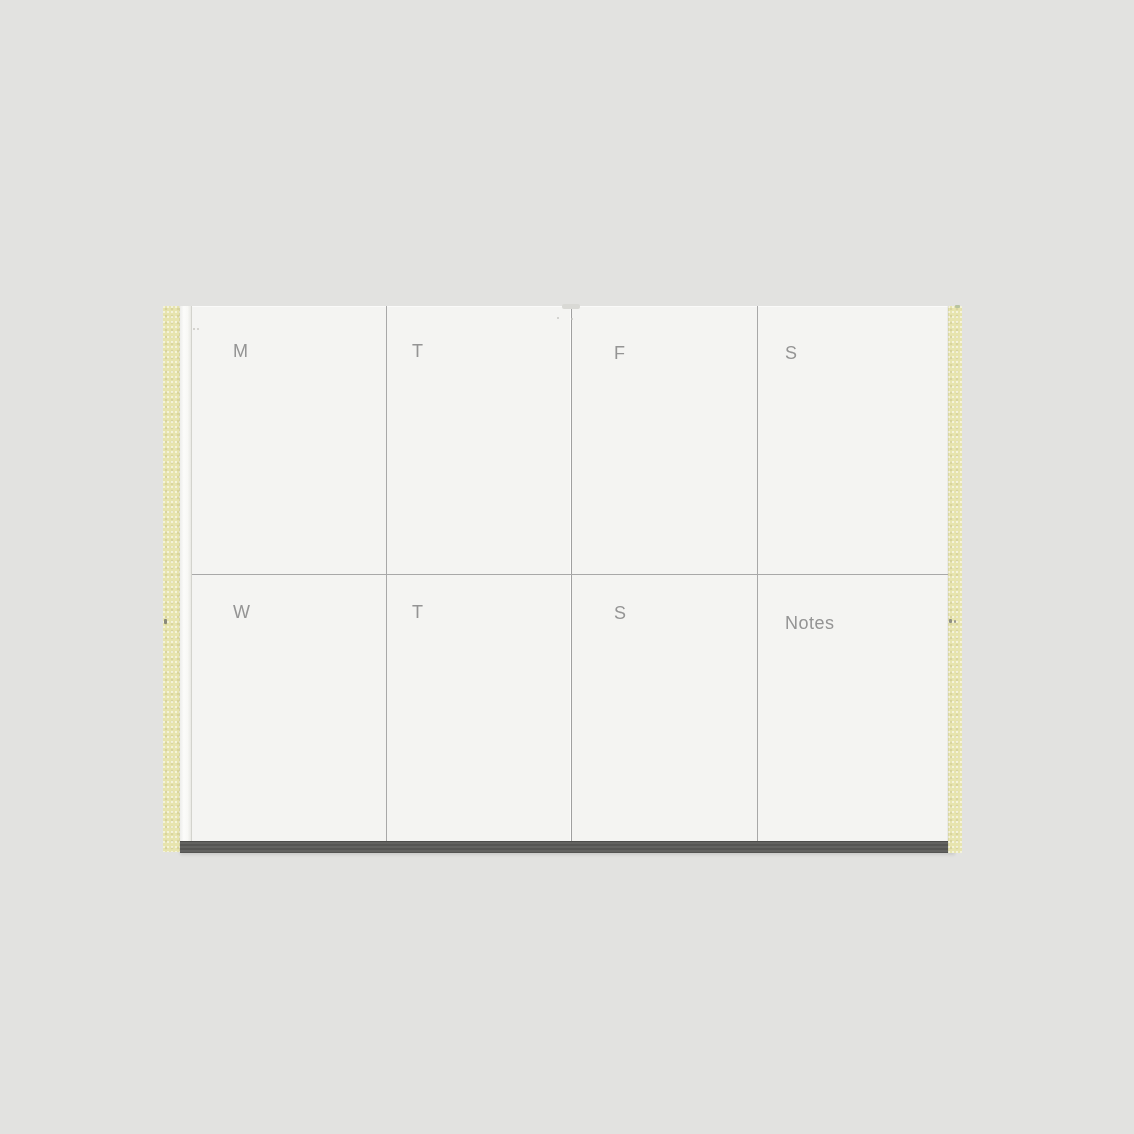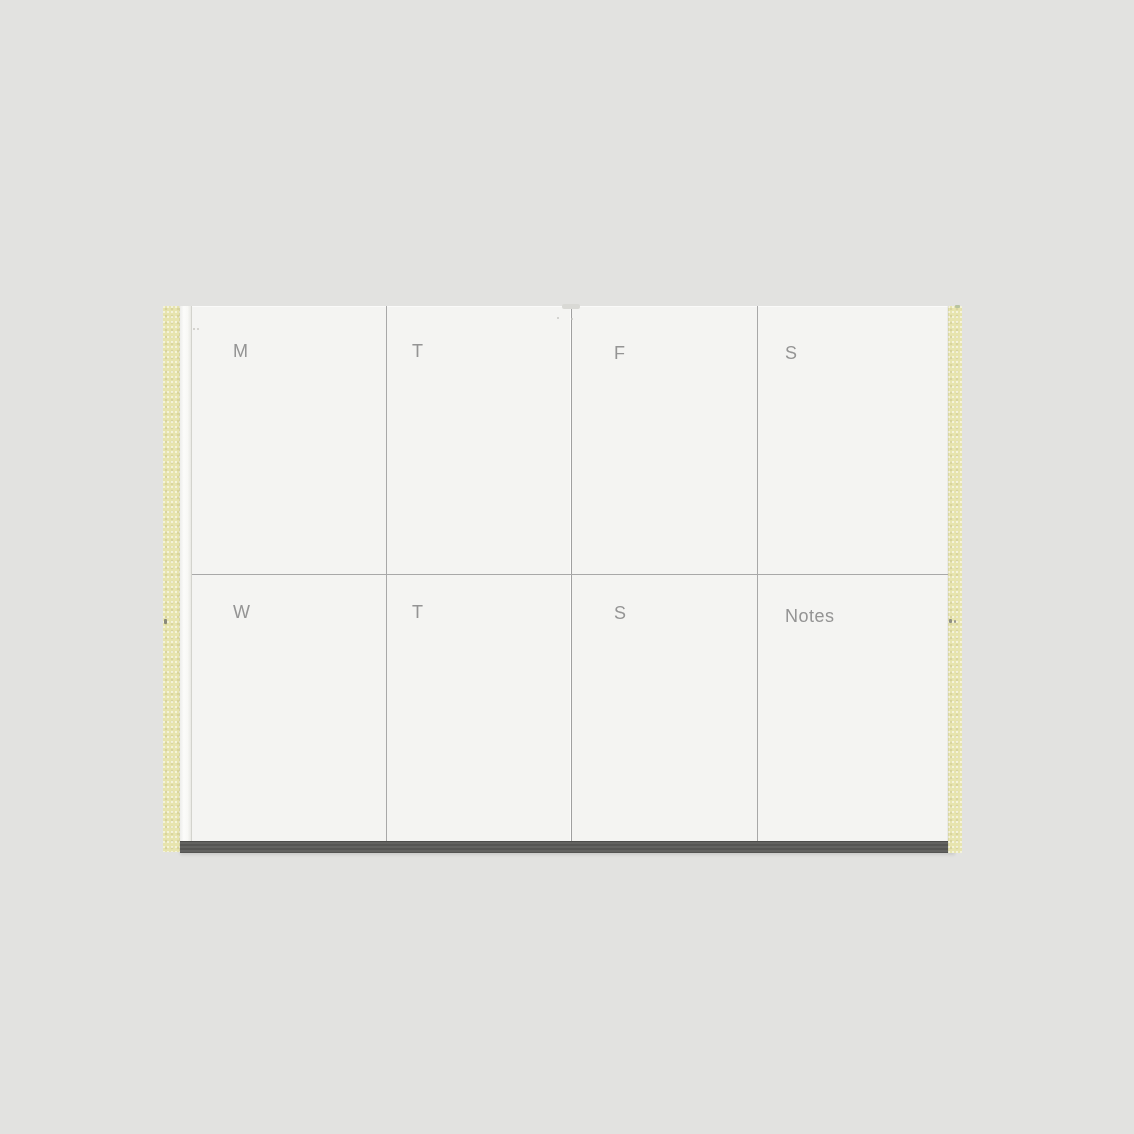--- a/index.html
+++ b/index.html
@@ -53,21 +53,21 @@
     position:absolute;z-index:4;
     font-size:18px;line-height:1;color:#949494;letter-spacing:.5px;
   }
   .lab-m{left:42px;top:36px;}
   .lab-t1{left:221px;top:36px;}
   .lab-f{left:423px;top:38px;}
   .lab-s1{left:594px;top:38px;}
   .lab-w{left:42px;top:297px;}
   .lab-t2{left:221px;top:297px;}
   .lab-s2{left:423px;top:298px;}
-  .lab-notes{left:594px;top:301px;}
+  .lab-notes{left:594px;top:308px;}
 
   
   .speck{position:absolute;z-index:5;border-radius:50%;}
   .sp1{left:193px;top:328px;width:2px;height:2px;background:#c8c7c2;}
   .sp2{left:197px;top:328px;width:2px;height:2px;background:#cccbc6;}
   .sp3{left:557px;top:317px;width:2px;height:2px;background:#c9c9c5;}
   .sp4{left:571px;top:318px;width:2px;height:2px;background:#c6c6c2;}
   .notch{left:562px;top:304px;width:18px;height:5px;background:#d9d9d5;border-radius:2px;}
   .sp-left-edge{left:164px;top:619px;width:3px;height:5px;background:#8a8a7a;border-radius:1px;}
   .sp-right-1{left:949px;top:619px;width:3px;height:4px;background:#8f8f82;border-radius:1px;}

